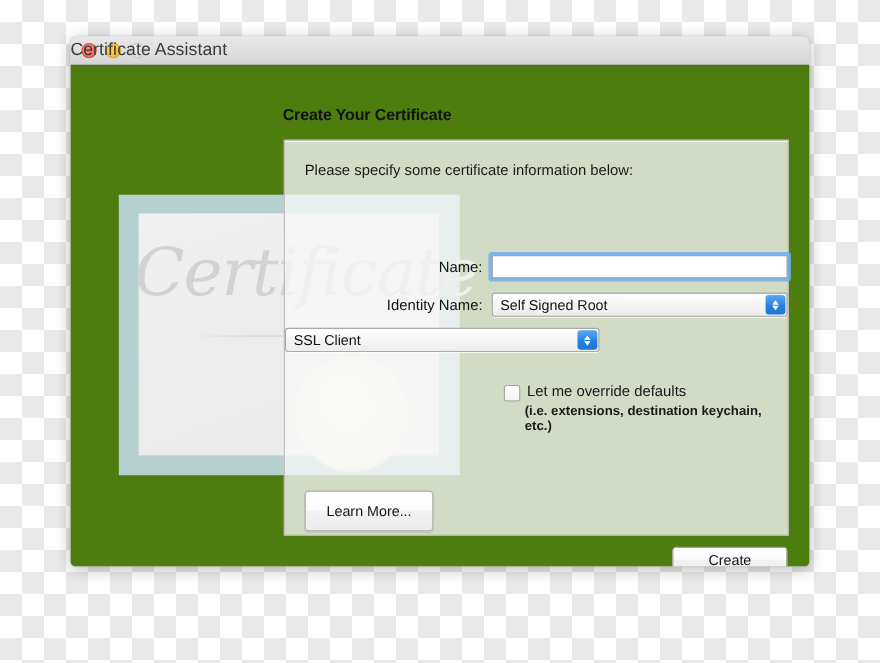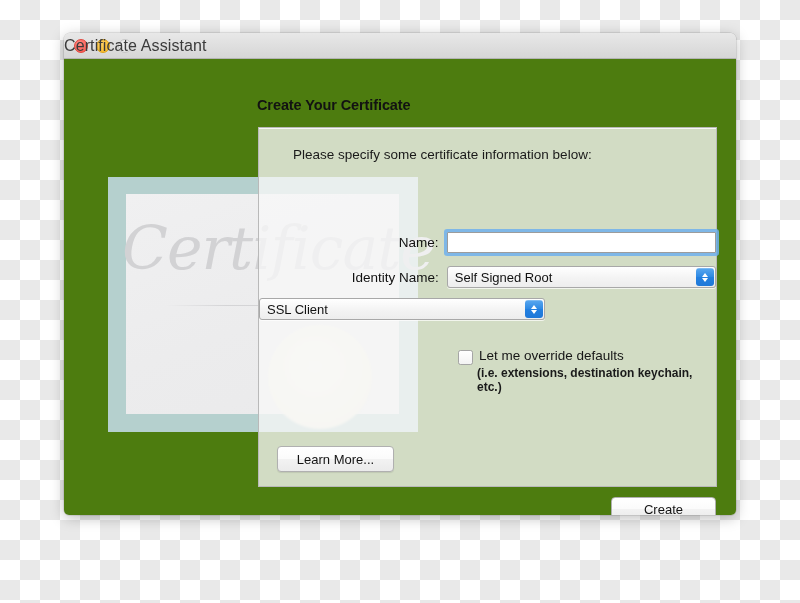--- a/index.html
+++ b/index.html
@@ -155,21 +155,20 @@
     border: 1px solid #b9b9b9;
     box-shadow: inset 0 1px 0 rgba(255,255,255,0.8);
   }
 
   #instruction {
     position: absolute;
     left: 18px;
     top: 19px;
     font-size: 13.5px;
     color: #1a1a1a;
-    margin-left: 16px;
   }
 
   
   .form-row {
     position: absolute;
     display: flex;
     align-items: center;
     left: 0;
     width: 100%;
   }
@@ -284,21 +283,21 @@
     font-family: "Liberation Sans", sans-serif;
     box-shadow: 0 1px 1px rgba(0,0,0,0.09);
     cursor: default;
     padding: 0;
   }
   #learn-more-button {
     position: absolute;
     left: 18px;
     top: 318px;
     width: 117px;
-    height: 26px;
+    height: 37px;
   }
   #create-button {
     position: absolute;
     left: 547px;
     top: 438px;
     width: 105px;
     height: 24px;
   }
 </style>
 </head>

